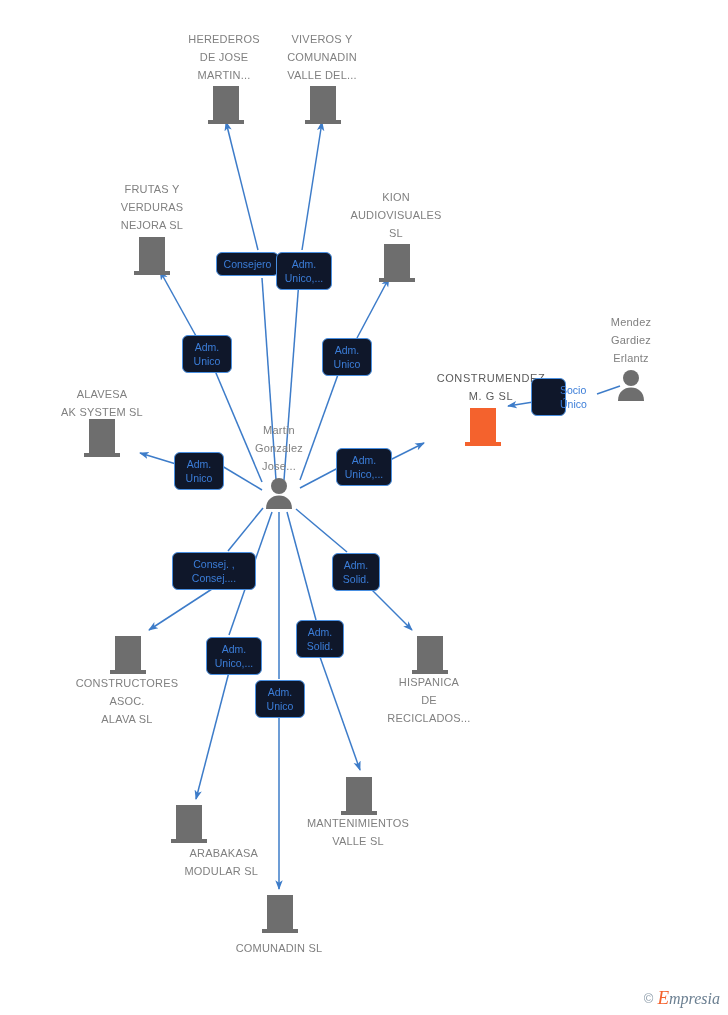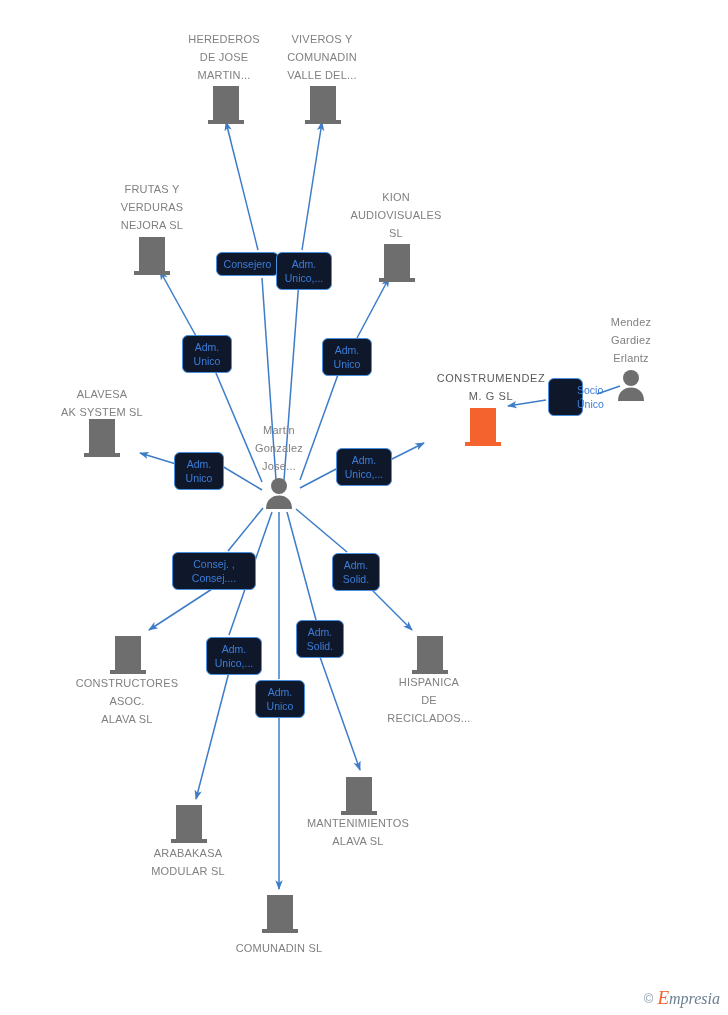--- a/index.html
+++ b/index.html
@@ -169,34 +169,34 @@
 Erlantz</div>
 <div class="node-label" style="left:209px;top:421px;">Martin
 Gonzalez
 Jose...</div>
 <div class="node-label" style="left:57px;top:674px;">CONSTRUCTORES
 ASOC.
 ALAVA SL</div>
 <div class="node-label" style="left:359px;top:673px;">HISPANICA
 DE
 RECICLADOS...</div>
-<div class="node-label" style="left:118px;top:844px;">ARABAKASA
+<div class="node-label" style="left:118px;top:844px;text-align:right;">ARABAKASA
 MODULAR  SL</div>
 <div class="node-label" style="left:288px;top:814px;">MANTENIMIENTOS
-ALAVA SL</div>
+VALLE SL</div>
 <div class="node-label" style="left:209px;top:939px;">COMUNADIN SL</div>
 
 <div class="edge-label" style="left:216px;top:252px;width:63px;">Consejero</div>
 <div class="edge-label" style="left:276px;top:252px;width:56px;">Adm.
 Unico,...</div>
 <div class="edge-label" style="left:182px;top:335px;width:50px;">Adm.
 Unico</div>
 <div class="edge-label" style="left:322px;top:338px;width:50px;">Adm.
 Unico</div>
-<div class="edge-label" style="left:548px;top:378px;width:25px;padding-left:28px;">Socio
+<div class="edge-label" style="left:531px;top:378px;width:25px;padding-left:28px;">Socio
 Único</div>
 <div class="edge-label" style="left:174px;top:452px;width:50px;">Adm.
 Unico</div>
 <div class="edge-label" style="left:336px;top:448px;width:56px;">Adm.
 Unico,...</div>
 <div class="edge-label" style="left:172px;top:552px;width:84px;">Consej. ,
 Consej....</div>
 <div class="edge-label" style="left:332px;top:553px;width:48px;">Adm.
 Solid.</div>
 <div class="edge-label" style="left:206px;top:637px;width:56px;">Adm.

